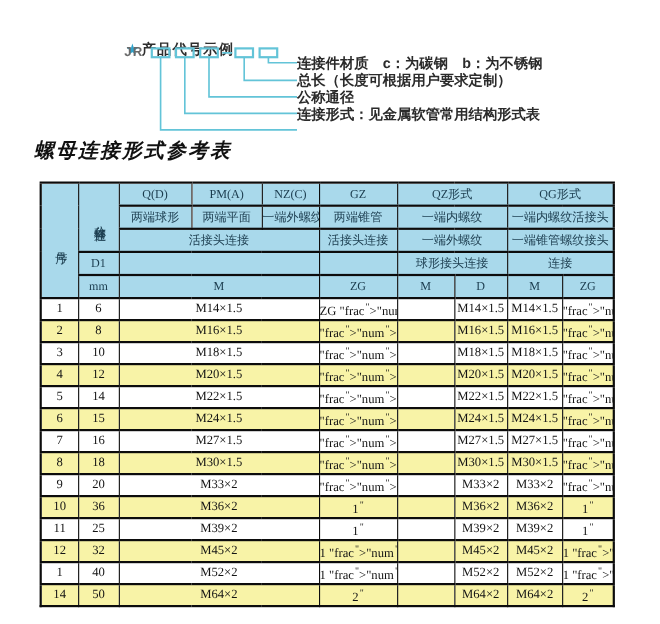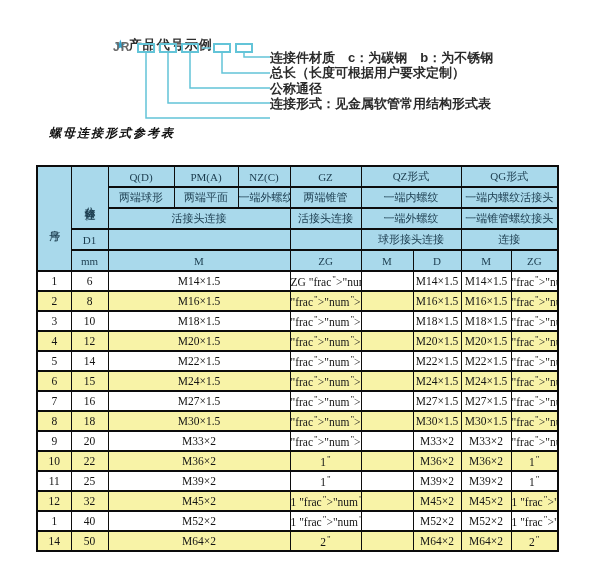--- a/index.html
+++ b/index.html
@@ -29,23 +29,23 @@
   .diagram-svg{position:absolute;left:110px;top:38px;}
   .diagram-svg rect{fill:none;stroke:var(--line);stroke-width:2;}
   .diagram-svg path{fill:none;stroke:var(--line);stroke-width:1.5;}
   .diagram-labels{position:absolute;left:270px;top:50px;}
   .diagram-labels .dlabel{
     height:15.4px;line-height:15.4px;font-size:13px;font-weight:bold;color:#2b2b2b;
     white-space:nowrap;
   }
   
   .table-title{
-    position:absolute;left:49px;top:125px;
+    position:absolute;left:31px;top:125px;
     font-family:"Liberation Serif",serif;font-weight:bold;font-style:italic;
-    font-size:12px;color:#111;letter-spacing:2px;text-align:center;
+    font-size:18px;color:#111;letter-spacing:2px;text-align:center;
   }
   
   table{
     position:absolute;left:36px;top:165px;width:521px;
     border-collapse:collapse;table-layout:fixed;
     font-family:"Liberation Serif",serif;color:#141414;border-radius:29px;
   }
   table{border:2px solid var(--border);}
   th,td{
     border-left:1px solid var(--border);
@@ -234,21 +234,21 @@
         <td>20</td>
         <td colspan="3">M33×2</td>
         <td><span class="&lt;span">"</span>frac<span class="qm">"</span>&gt;<span class="&lt;span">"</span>num<span class="qm">"</span>&gt;3den&gt;4</td>
         <td></td>
         <td>M33×2</td>
         <td>M33×2</td>
         <td><span class="&lt;span">"</span>frac<span class="qm">"</span>&gt;<span class="&lt;span">"</span>num&gt;3den&gt;4</td>
       </tr>
       <tr>
         <td>10</td>
-        <td>22</td>
+        <td>36</td>
         <td colspan="3">M36×2</td>
         <td>1<span class="qm">"</span></td>
         <td></td>
         <td>M36×2</td>
         <td>M36×2</td>
         <td>1<span class="qm">"</span></td>
       </tr>
       <tr>
         <td>11</td>
         <td>25</td>

